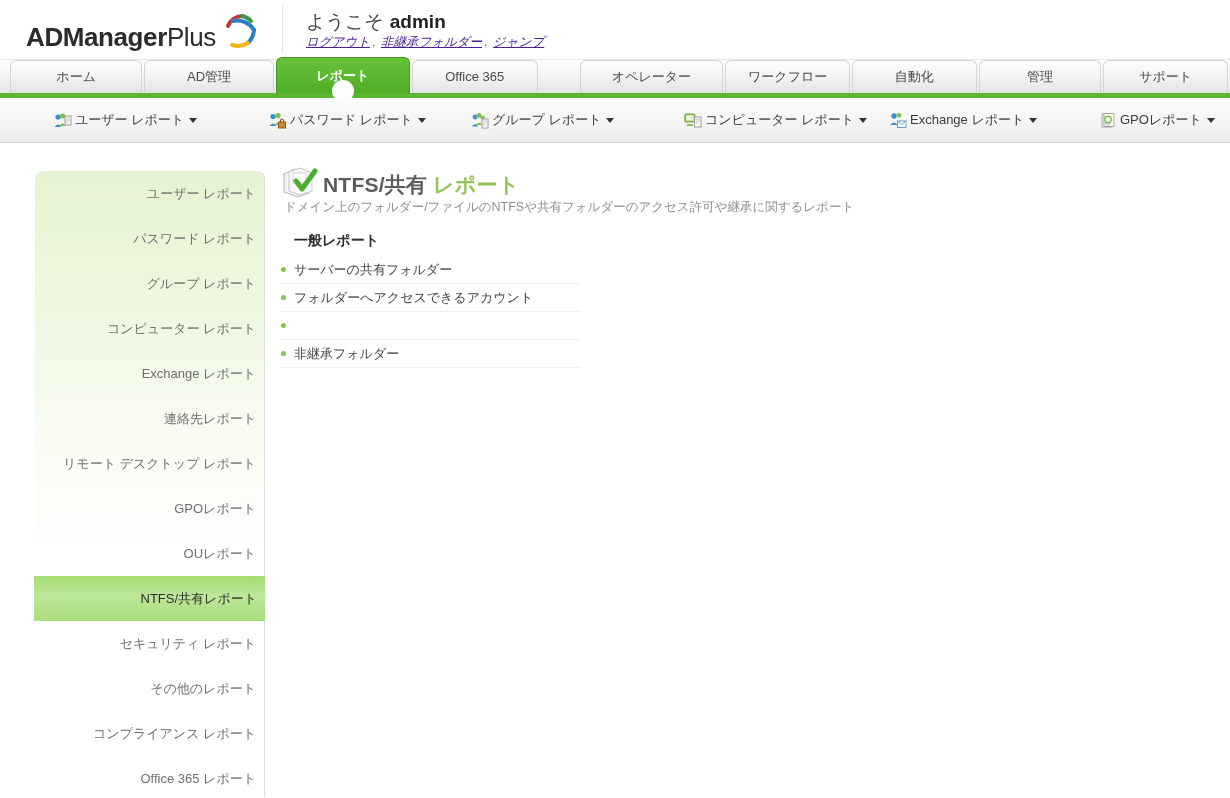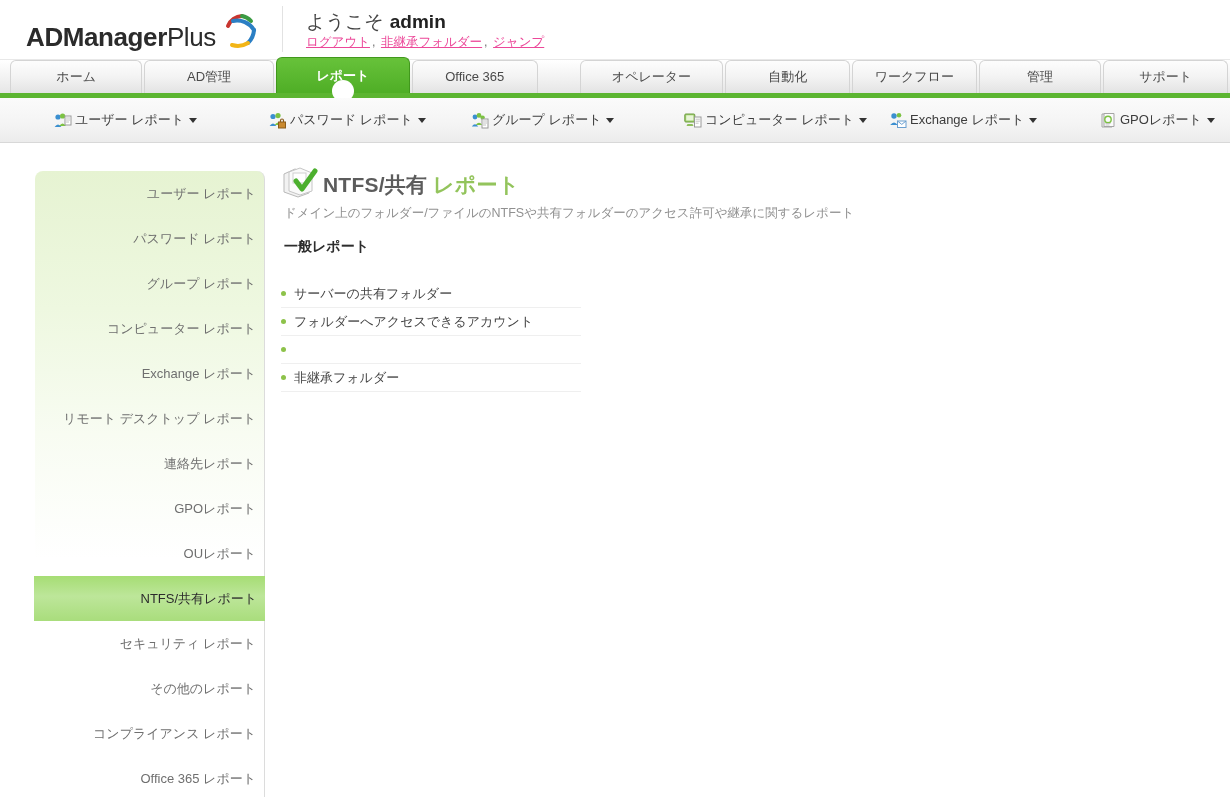--- a/index.html
+++ b/index.html
@@ -52,22 +52,23 @@
   }
   .welcome .uname { font-weight: bold; color: #222; margin-left: 6px; }
   .header-links {
     position: absolute;
     left: 306px; top: 34px;
     font-size: 12.5px;
     color: #666;
     white-space: nowrap;
   }
   .header-links a {
-    color: #ec4899;
+    color: #4c1d95;
     text-decoration: underline;
+    font-style: italic;
   }
   .header-links .sep { color: #777; padding: 0 2px; }
 
   
   .tabbar {
     position: relative;
     height: 38px;
     background: linear-gradient(to bottom, #ffffff 0%, #f2f2f2 55%, #e6e6e6 100%);
     border-bottom: 5px solid #5cb531;
     display: flex;
@@ -200,32 +201,31 @@
   .title-text {
     font-size: 21px;
     font-weight: bold;
     color: #5c5c5c;
     letter-spacing: 0.2px;
   }
   .title-text .accent { color: #93c45c; }
   .content-desc {
     font-size: 12.5px;
     color: #909090;
-    margin-top: 6px;
     margin-left: 3px;
   }
   .section-head {
     font-size: 14px;
     font-weight: bold;
     color: #2d2d2d;
     margin-top: 16px;
-    margin-left: 3px;
+    margin-left: 13px;
   }
   .report-list {
-    margin-top: 24px;
+    margin-top: 6px;
     width: 300px;
   }
   .report-item {
     display: flex;
     align-items: center;
     height: 28px;
     border-bottom: 1px solid #efefef;
     font-size: 13px;
     color: #444;
     cursor: pointer;
@@ -271,22 +271,22 @@
     <a href="#">ジャンプ</a>
   </div>
 </div>
 
 <div class="tabbar" id="tabbar">
     <div class="tab" style="width: 138px;"><span>ホーム</span></div>
     <div class="tab" style="width: 135px;"><span>AD管理</span></div>
     <div class="tab active" style="width: 140px;"><span>レポート</span><span class="tab-notch"></span></div>
     <div class="tab" style="width: 131px;"><span>Office 365</span></div>
     <div class="tab" style="width: 150px; margin-left: 40px;"><span>オペレーター</span></div>
+    <div class="tab" style="width: 130px;"><span>ワークフロー</span></div>
     <div class="tab" style="width: 130px;"><span>自動化</span></div>
-    <div class="tab" style="width: 130px;"><span>ワークフロー</span></div>
     <div class="tab" style="width: 128px;"><span>管理</span></div>
     <div class="tab" style="width: 130px;"><span>サポート</span></div>
   </div>
 
 <div class="submenu" id="submenu">
     <div class="submenu-item" style="position: absolute; left: 50px;">
       <span class="ic"><svg xmlns="http://www.w3.org/2000/svg" width="18" height="17" viewBox="0 0 18 17">
           <circle cx="4" cy="5" r="2.6" fill="#3b8fd0"></circle>
           <path d="M0.6 15 q3.4-5 6.8 0z" fill="#3b8fd0"></path>
           <circle cx="8.6" cy="4" r="2.6" fill="#7cc242"></circle>
@@ -357,22 +357,22 @@
   </div>
 
 <div class="page">
 
   <div class="sidebar" id="sidebar">
       <div class="side-item"><span>ユーザー レポート</span></div>
       <div class="side-item"><span>パスワード レポート</span></div>
       <div class="side-item"><span>グループ レポート</span></div>
       <div class="side-item"><span>コンピューター レポート</span></div>
       <div class="side-item"><span>Exchange レポート</span></div>
+      <div class="side-item"><span>連絡先レポート</span></div>
       <div class="side-item"><span>リモート デスクトップ レポート</span></div>
-      <div class="side-item"><span>連絡先レポート</span></div>
       <div class="side-item"><span>GPOレポート</span></div>
       <div class="side-item"><span>OUレポート</span></div>
       <div class="side-item active"><span>NTFS/共有レポート</span></div>
       <div class="side-item"><span>セキュリティ レポート</span></div>
       <div class="side-item"><span>その他のレポート</span></div>
       <div class="side-item"><span>コンプライアンス レポート</span></div>
       <div class="side-item"><span>Office 365 レポート</span></div>
     </div>
 
   <div class="content">

